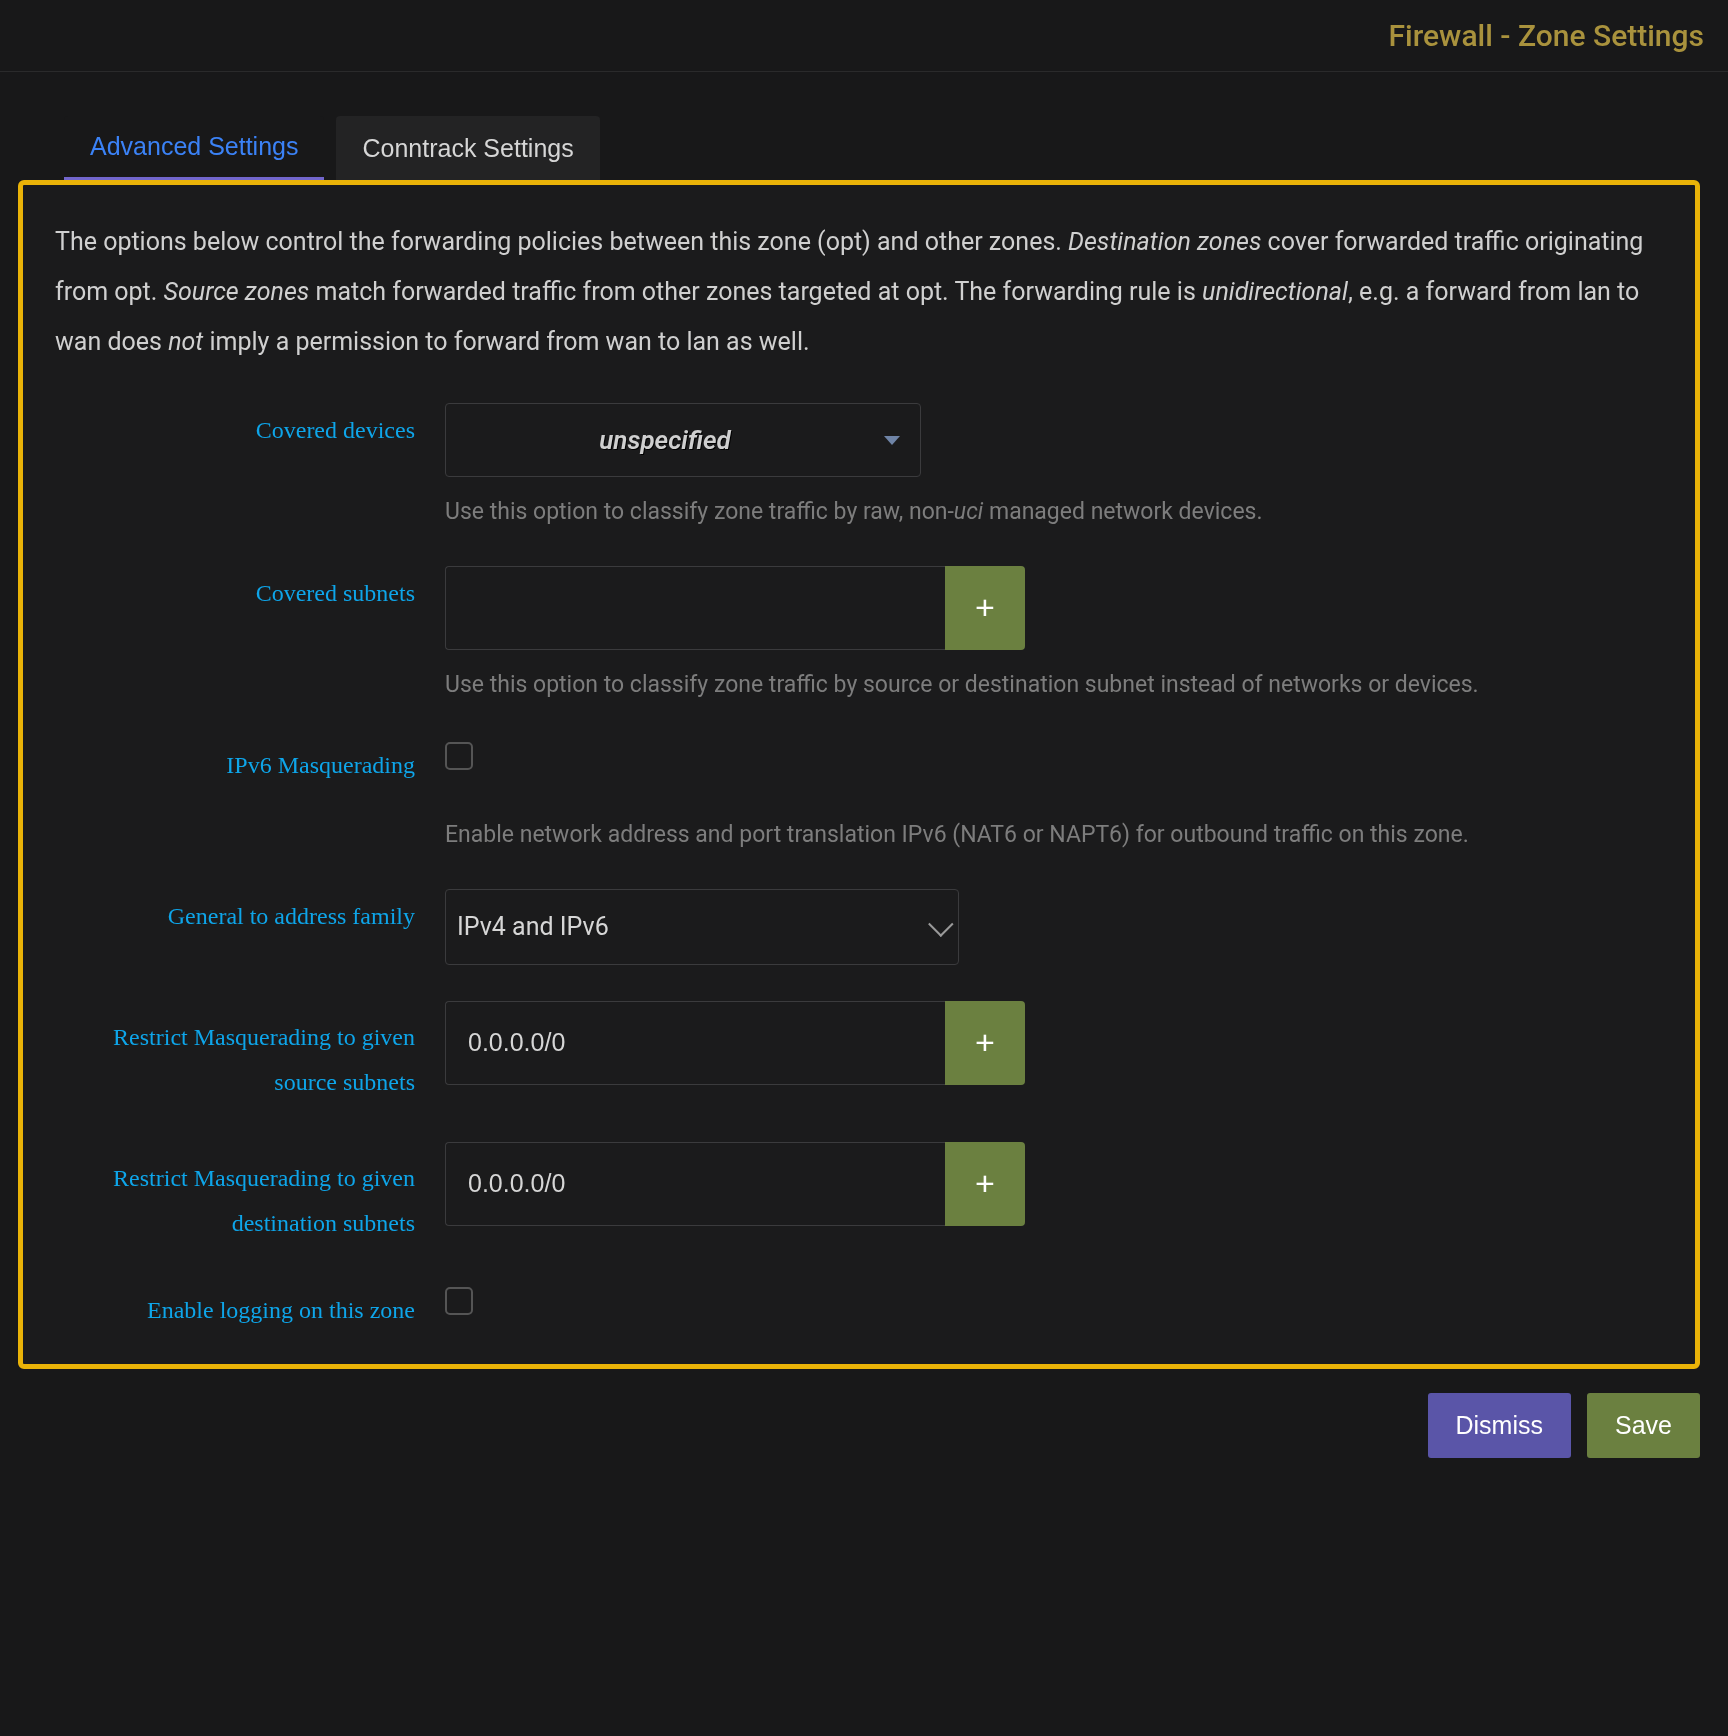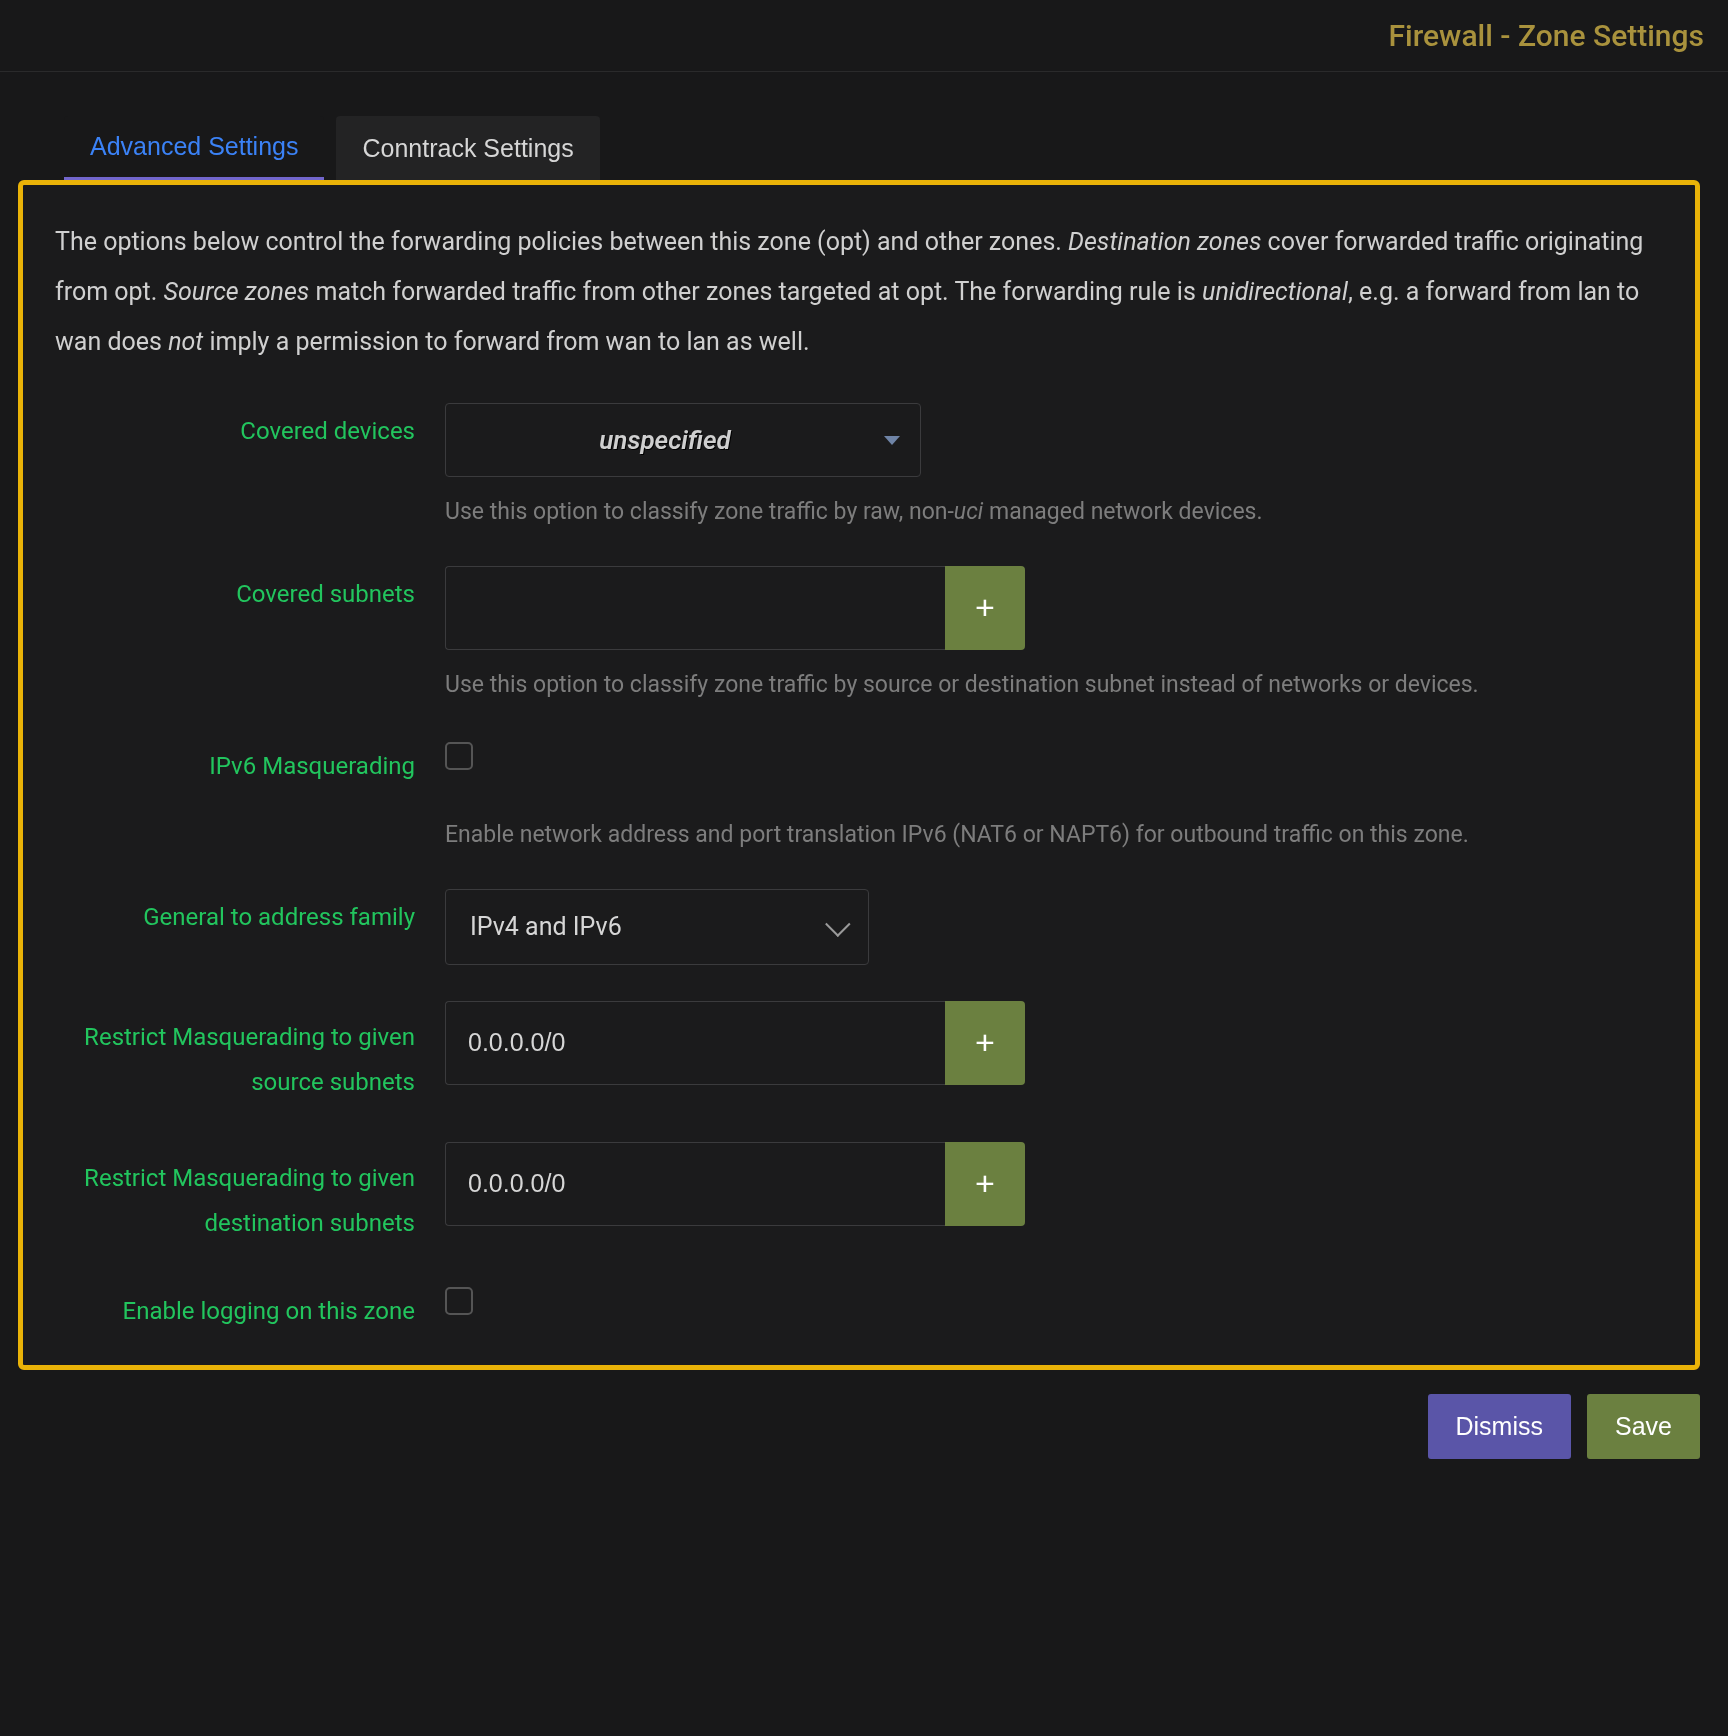--- a/index.html
+++ b/index.html
@@ -59,21 +59,22 @@
     display: flex;
     align-items: flex-start;
     margin-top: 36px;
   }
   .label-col {
     width: 390px;
     text-align: right;
     padding-right: 30px;
     padding-top: 14px;
     font-size: 24px;
-    color: #22c55e;
+    color: #0ea5e9;
+    font-family: Liberation Serif, serif;
   }
   .input-col { flex: 1; }
   .hint {
     color: #7d7d7d;
     font-size: 23px;
     margin-top: 18px;
     line-height: 1.5;
   }
   .hint em { font-style: italic; }
 
@@ -138,29 +139,29 @@
     height: 28px;
     border: 2px solid #555;
     border-radius: 5px;
     background: transparent;
     display: inline-block;
     margin-top: 4px;
     cursor: pointer;
   }
 
   .select {
-    width: 424px;
+    width: 514px;
     height: 76px;
     border: 1px solid #3b3b3d;
     border-radius: 4px;
     background: #1b1b1c;
     display: flex;
     align-items: center;
     justify-content: space-between;
-    padding: 0 24px;
+    padding: 0 11px;
     cursor: pointer;
   }
   .select .value {
     font-size: 25px;
     color: #d6d6d6;
   }
   .chevron {
     width: 18px; height: 18px;
     border-right: 2px solid #9a9a9a;
     border-bottom: 2px solid #9a9a9a;

